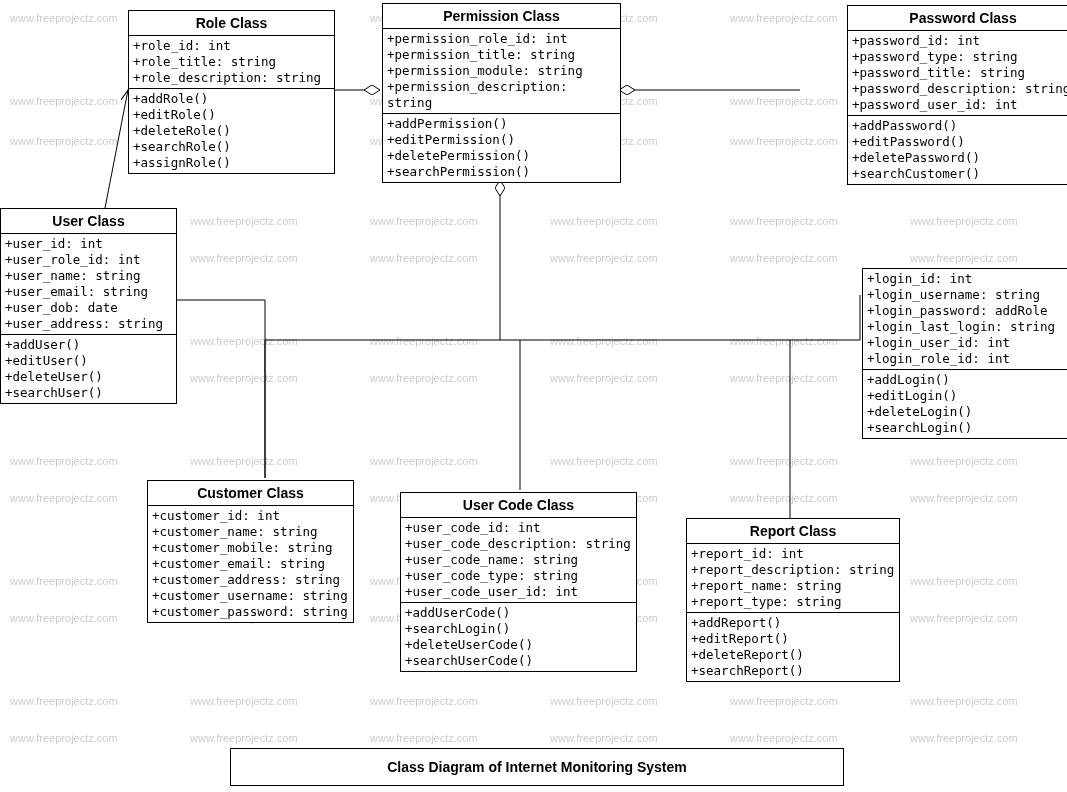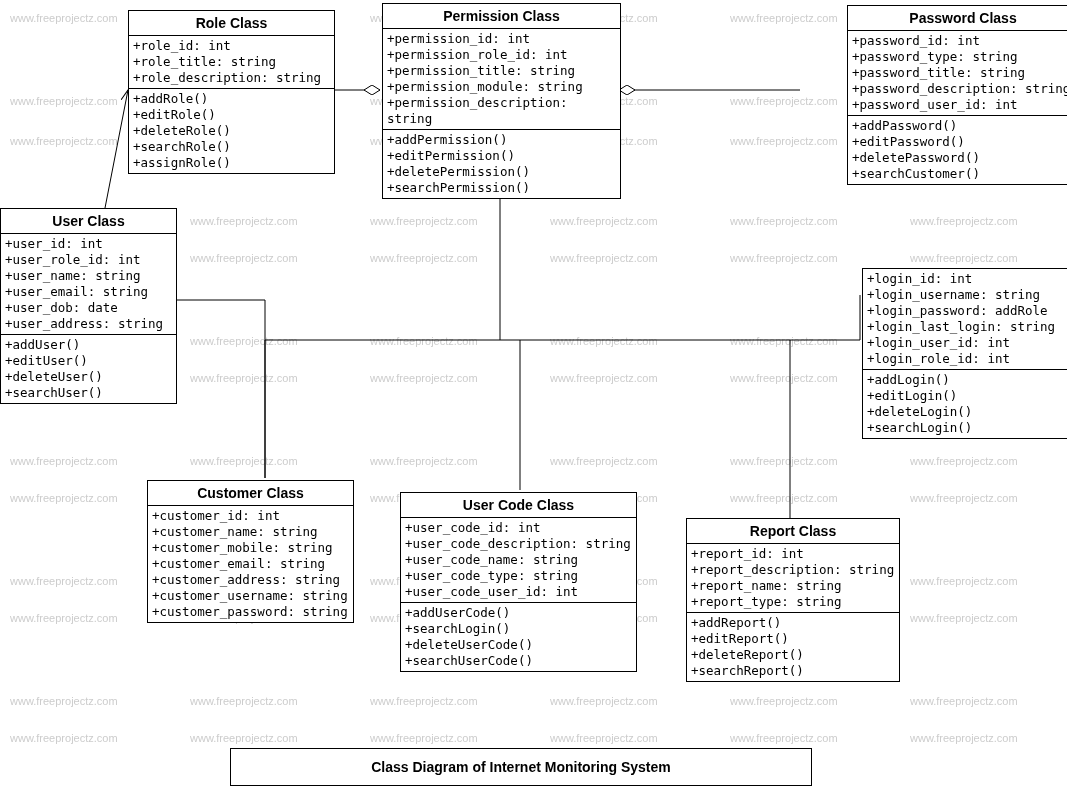--- a/index.html
+++ b/index.html
@@ -39,21 +39,21 @@
     line-height: 16px;
   }
   .class-section:last-child { border-bottom: none; }
   .diagram-title-box {
     position: absolute;
     border: 1px solid #000;
     background: #fff;
     text-align: center;
     font-weight: bold;
     font-size: 14px;
-    padding: 10px 20px;
+    padding: 10px 36px;
     z-index: 2;
   }
   svg.connectors {
     position: absolute;
     left: 0; top: 0;
     width: 1067px; height: 792px;
     z-index: 1;
   }
 </style>
 </head>
@@ -105,21 +105,20 @@
     <div>+editRole()</div>
     <div>+deleteRole()</div>
     <div>+searchRole()</div>
     <div>+assignRole()</div>
   </div>
 </div>
 
 <div class="class-box" style="left:382px; top:3px; width:237px;">
   <div class="class-title">Permission Class</div>
   <div class="class-section">
-    <div>+permission_id: int</div>
     <div>+permission_role_id: int</div>
     <div>+permission_title: string</div>
     <div>+permission_module: string</div>
     <div>+permission_description: string</div>
   </div>
   <div class="class-section">
     <div>+addPermission()</div>
     <div>+editPermission()</div>
     <div>+deletePermission()</div>
     <div>+searchPermission()</div>

